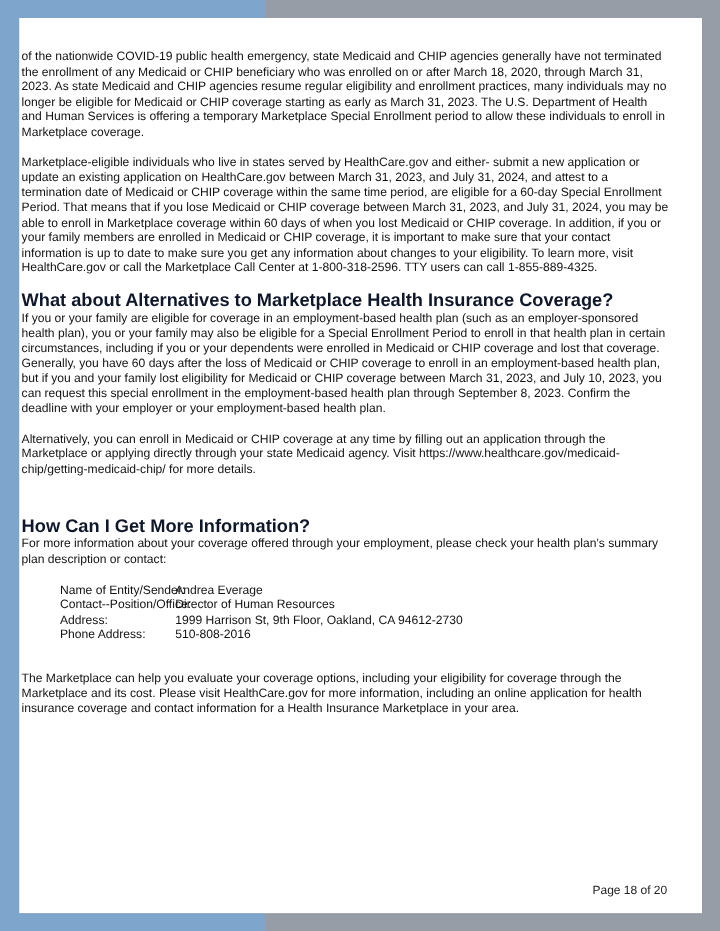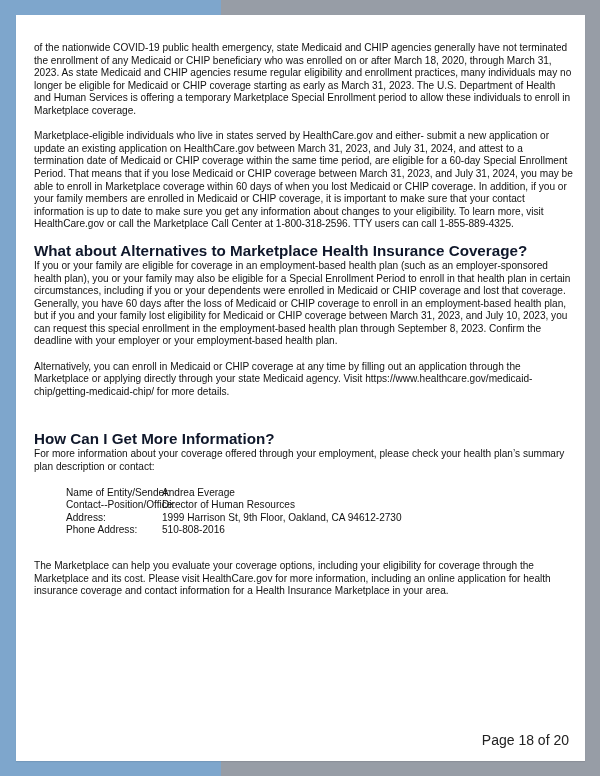--- a/index.html
+++ b/index.html
@@ -7,38 +7,38 @@
     width:600px; height:776px; position:relative; overflow:hidden;
     background: linear-gradient(to right, #7ea6cc 0, #7ea6cc 221px, #979da6 221px, #979da6 100%);
     font-family: "Liberation Sans", sans-serif;
   }
   .page {
     position:absolute; left:16px; top:15px; width:569px; height:746px;
     background:#ffffff;
     box-shadow: 0 1px 1px rgba(0,0,0,0.08);
   }
   .content {
-    position:absolute; left:18px; top:27px; width:540px;
+    position:absolute; left:2px; top:27px; width:540px;
     color:#111; font-size:10.1px; line-height:12.6px;
   }
   p { margin:0; }
   .gap { height:12.6px; }
   h2 {
     margin:0; color:#0f172a; font-weight:bold; font-size:15.2px; line-height:18px;
   }
   .h1wrap { margin-top:11px; }
   .h2wrap { margin-top:32px; }
   .contact { margin:13px 0 0 32px; }
   .contact-row { display:flex; height:12.6px; }
   .contact-row .lbl { width:96px; white-space:nowrap; }
   .contact-row .val { white-space:nowrap; }
   .footer-para { margin-top:23px; }
   .page-num {
-    position:absolute; right:16px; bottom:13px;
-    font-size:14px; color:#222;
+    position:absolute; right:29px; bottom:13px;
+    font-size:10px; color:#222;
   }
 </style>
 </head>
 <body>
 
 <div class="page">
   <div class="content">
 
     <p>of the nationwide COVID-19 public health emergency, state Medicaid and CHIP agencies generally have not terminated the enrollment of any Medicaid or CHIP beneficiary who was enrolled on or after March 18, 2020, through March 31, 2023. As state Medicaid and CHIP agencies resume regular eligibility and enrollment practices, many individuals may no longer be eligible for Medicaid or CHIP coverage starting as early as March 31, 2023. The U.S. Department of Health and Human Services is offering a temporary Marketplace Special Enrollment period to allow these individuals to enroll in Marketplace coverage.</p>
     <div class="gap"></div>

